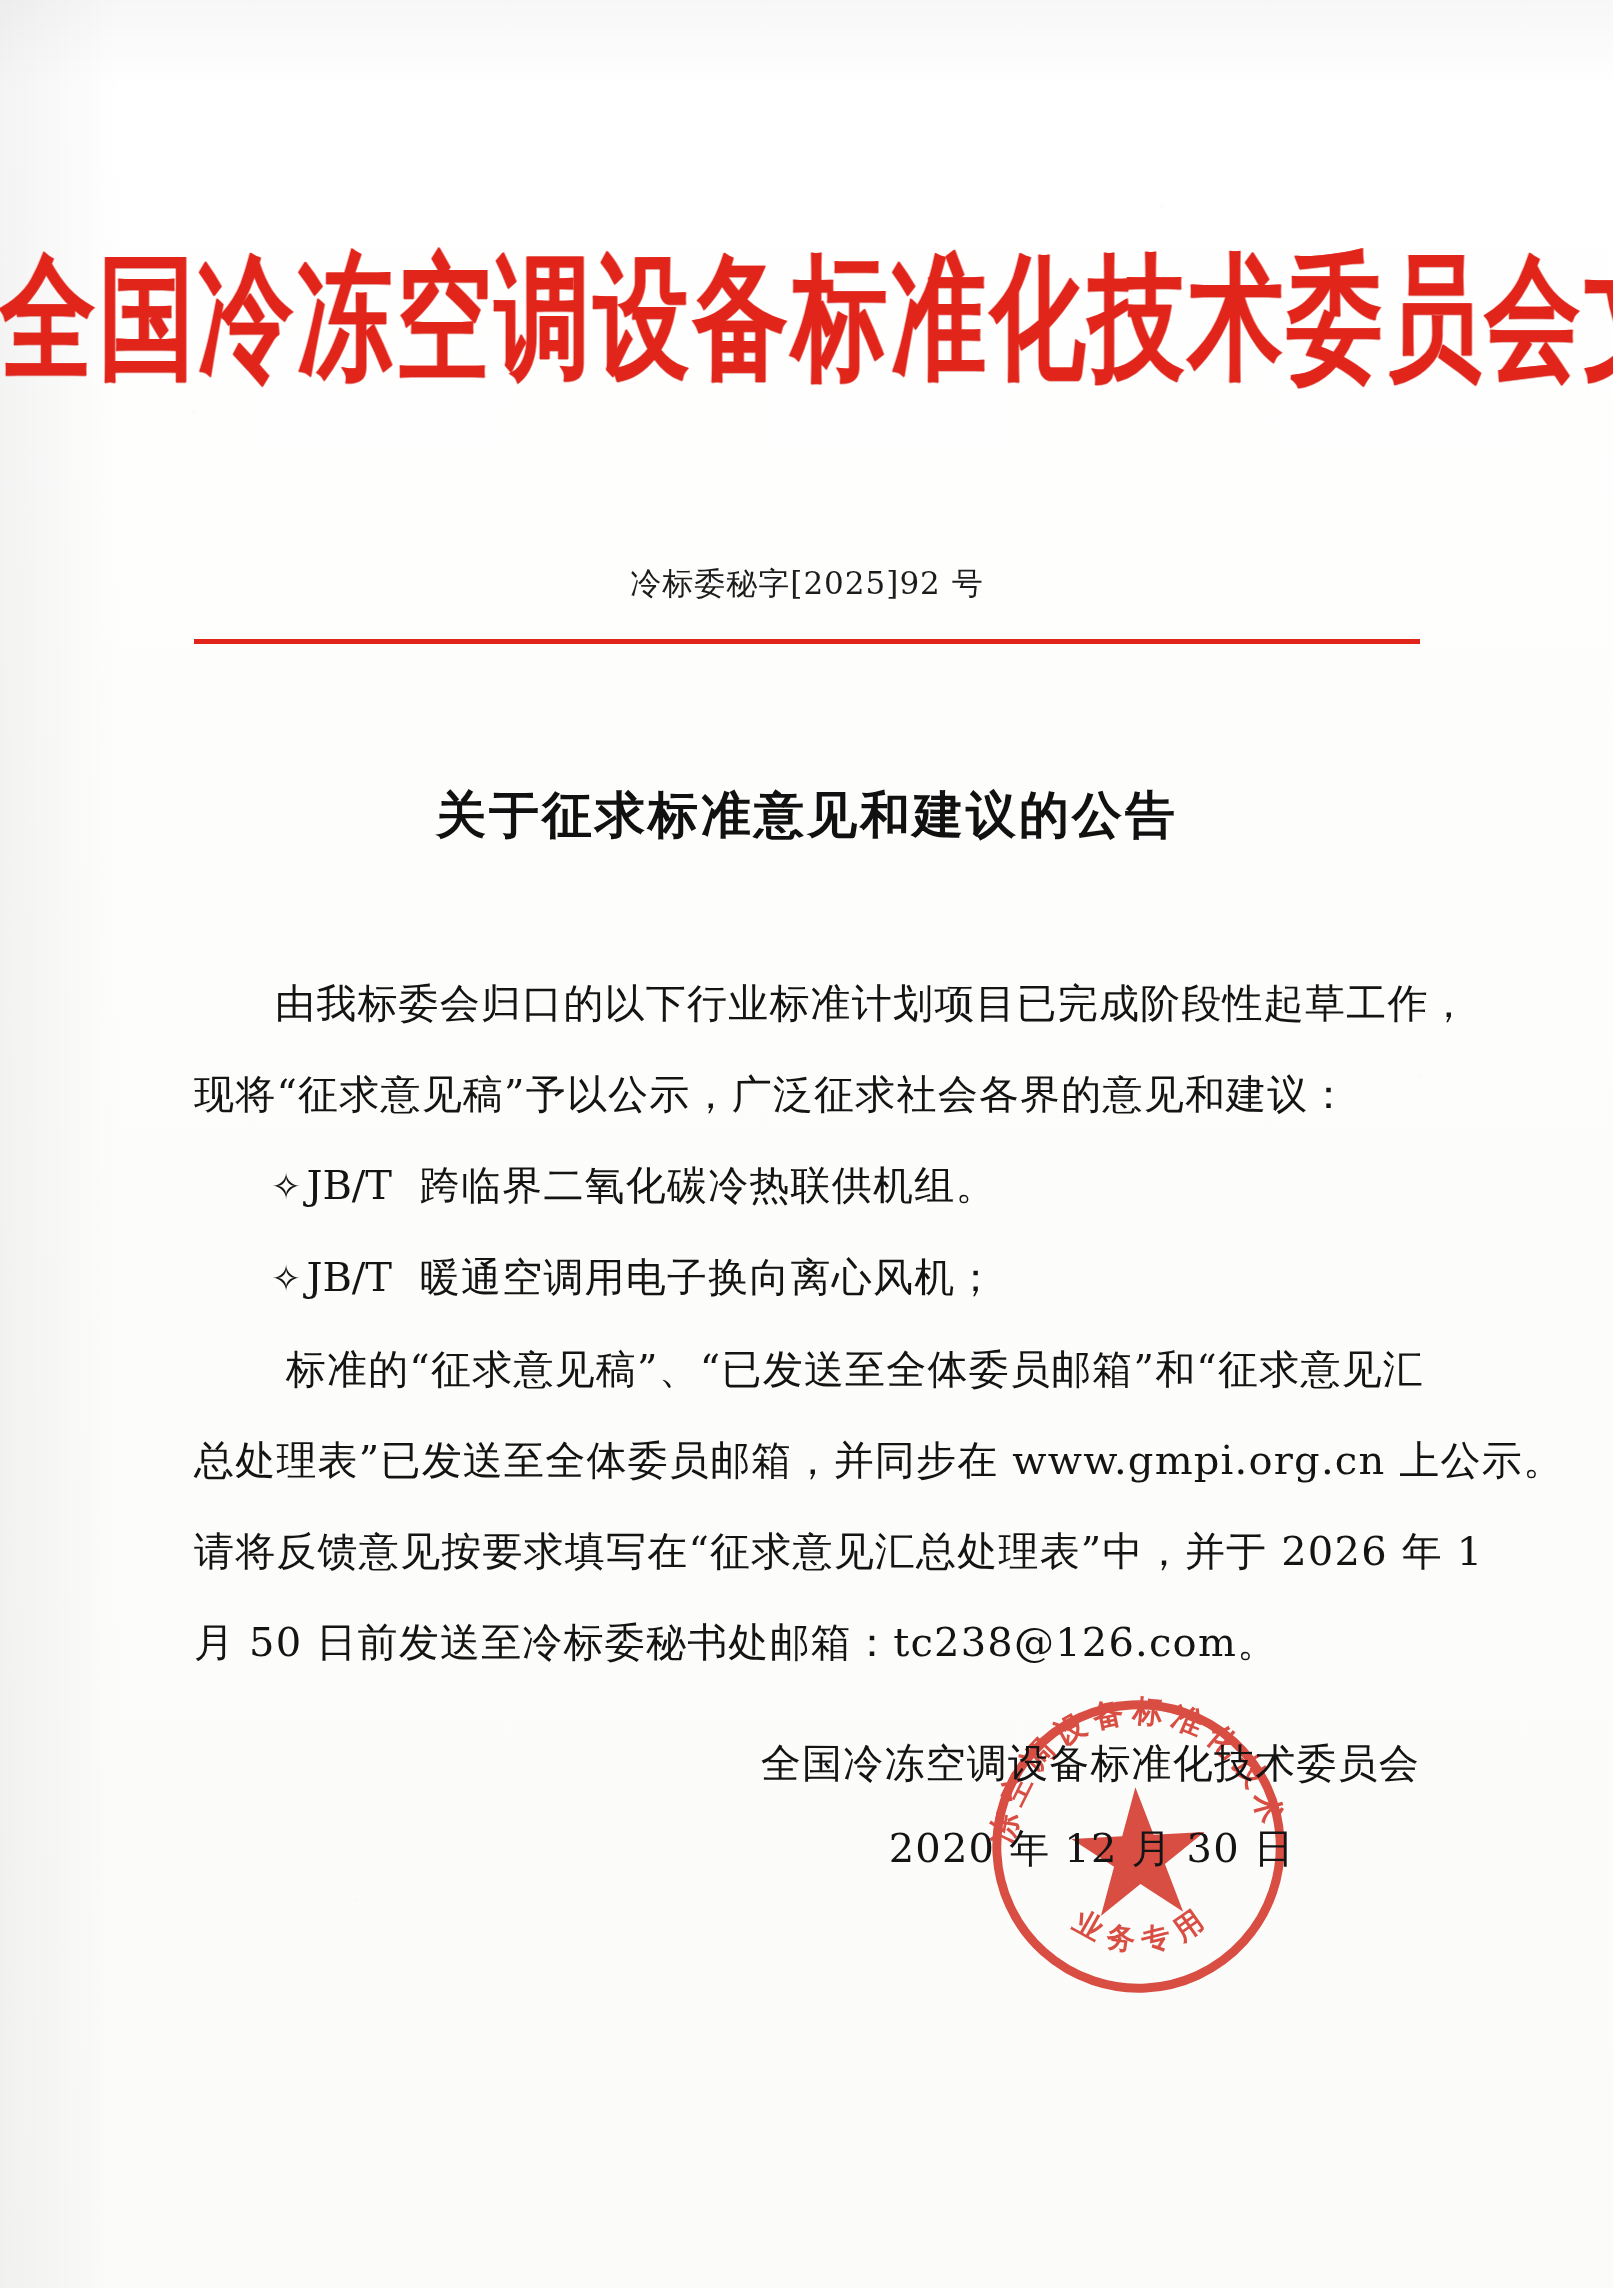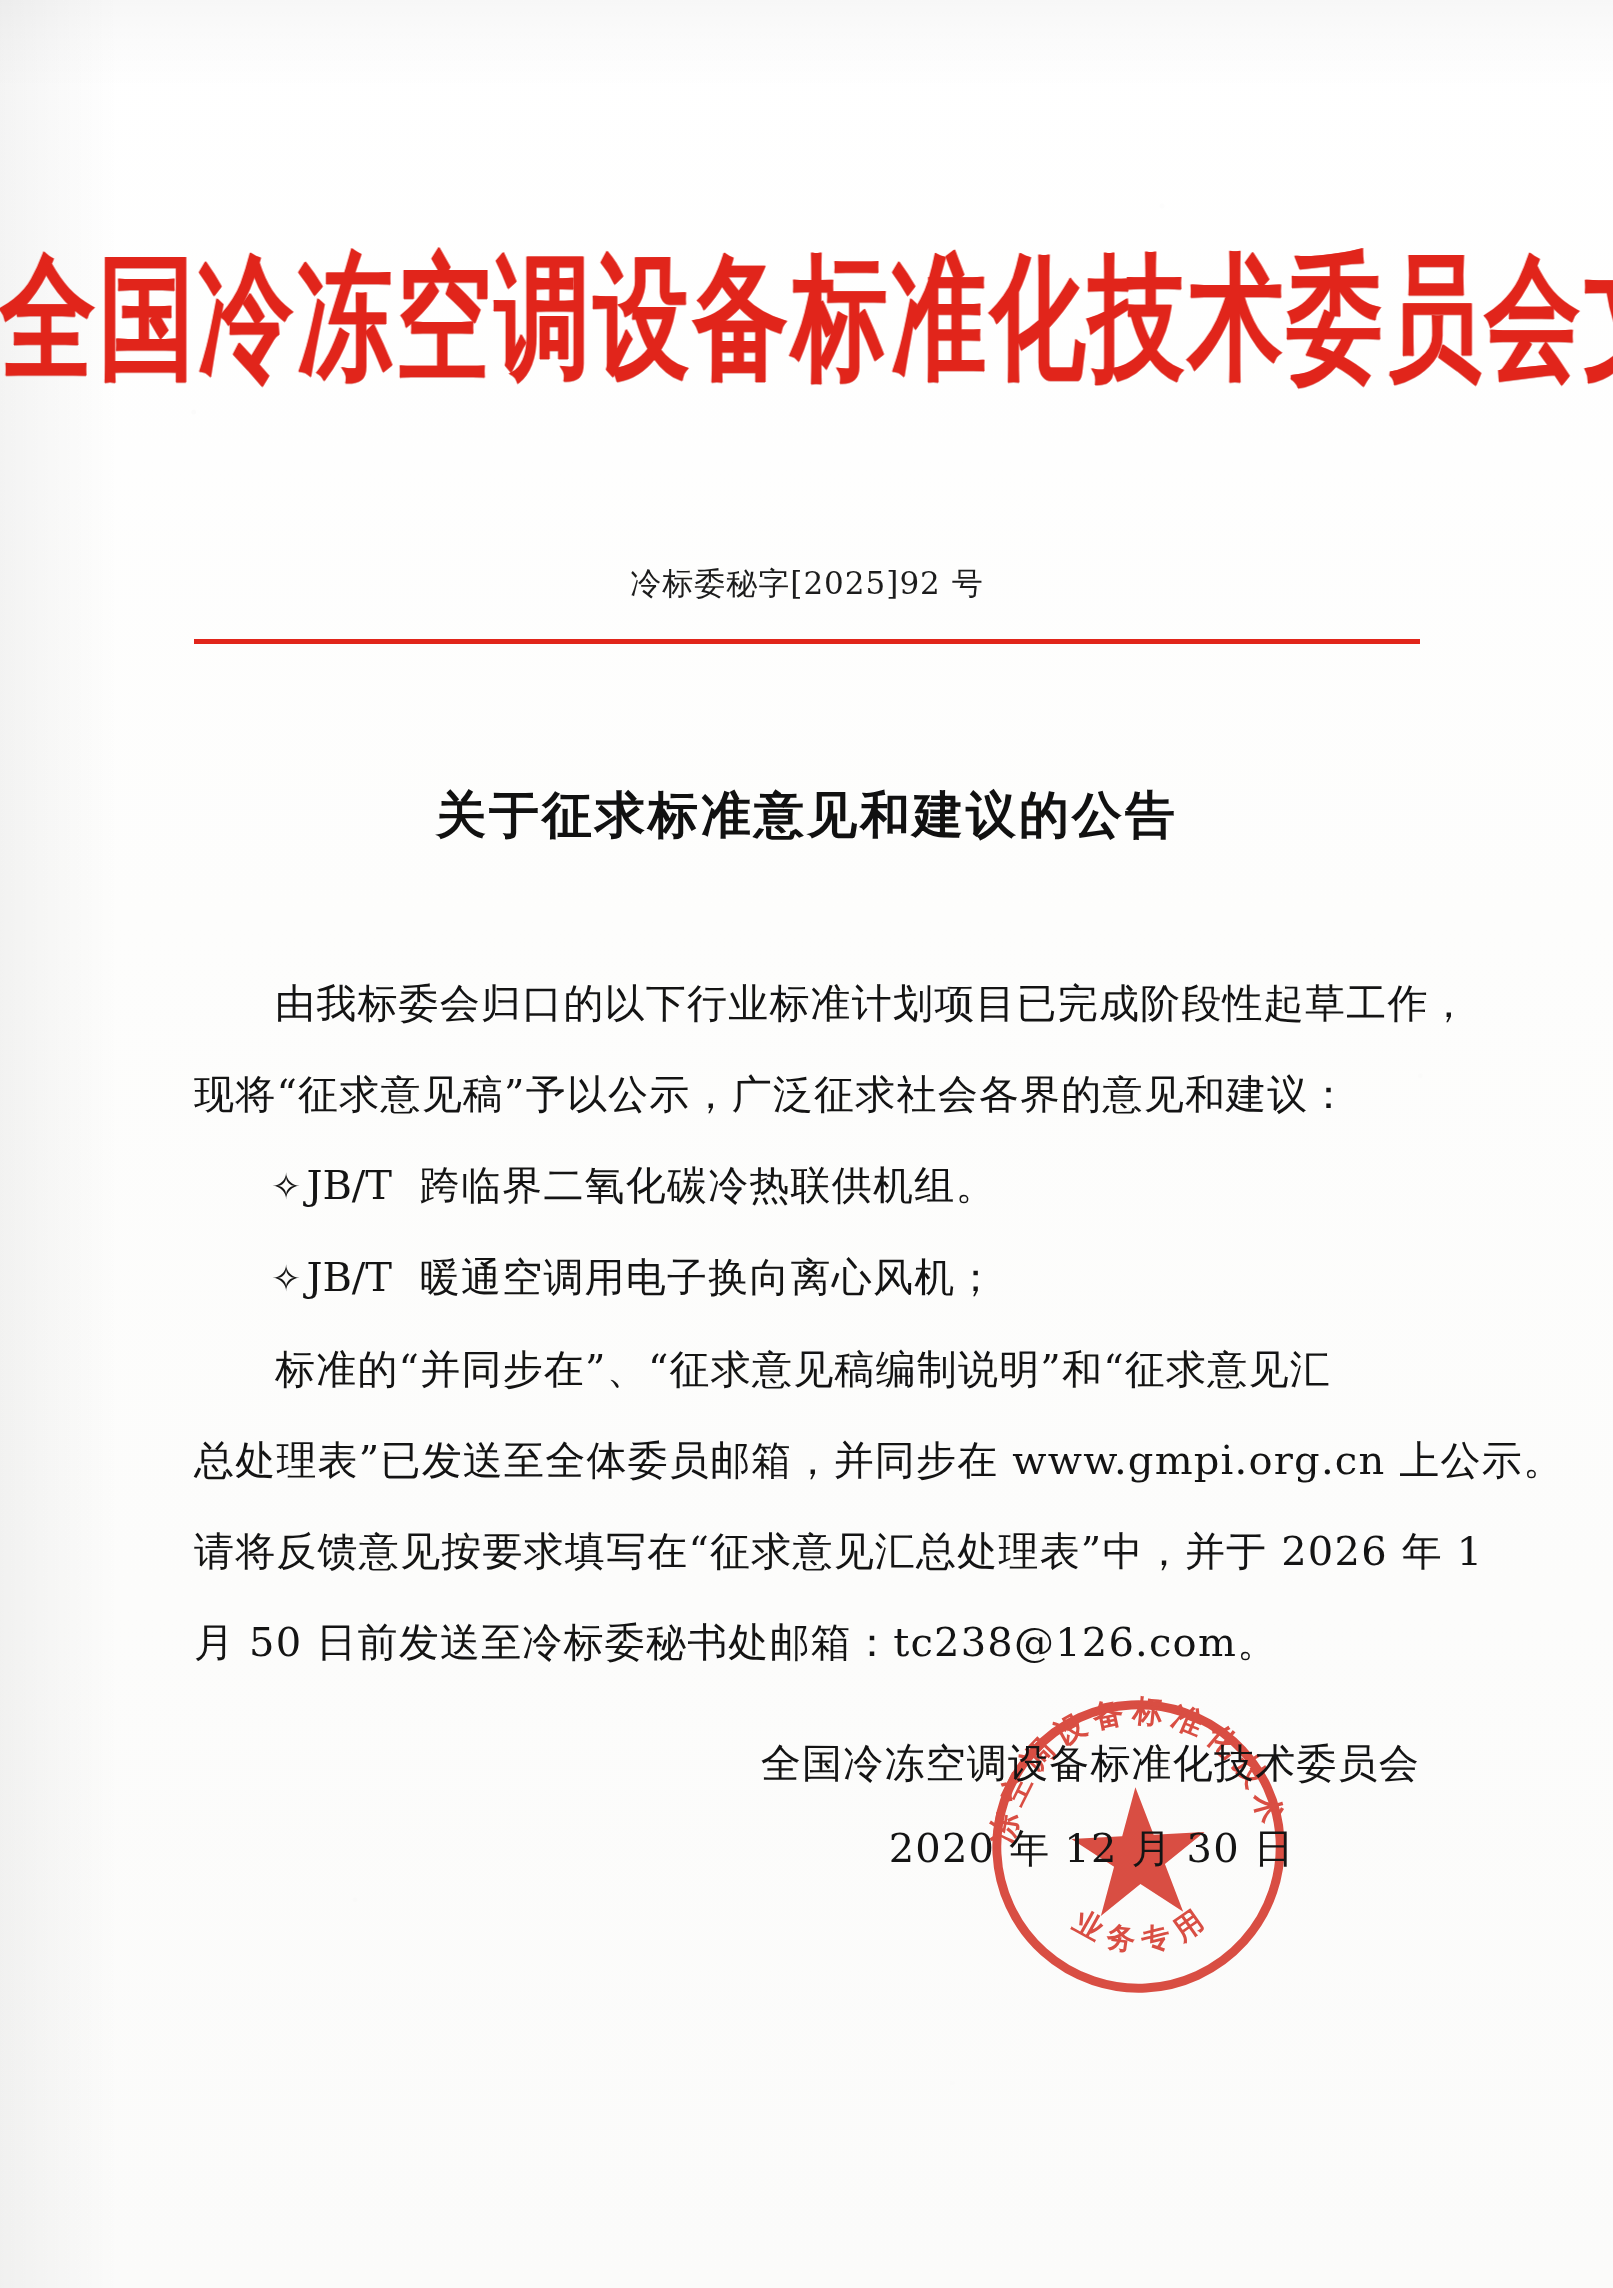--- a/index.html
+++ b/index.html
@@ -108,21 +108,21 @@
     position: absolute;
     left: 194px;
     top: 958px;
     width: 1230px;
     font-size: 40px;
     line-height: 91px;
     color: #141414;
     letter-spacing: 1.2px;
   }
   .body-line { white-space: nowrap; }
-  .body-line.indent { padding-left: 81px; }
+  .body-line.indent { padding-left: 81px; text-align: right; }
   .body-line.item { padding-left: 77px; }
   .latin { font-family: "DejaVu Serif", "Liberation Serif", serif; letter-spacing: 0; }
   .diamond-bullet {
     font-family: "DejaVu Sans", sans-serif;
     font-size: 36px;
     padding-right: 4px;
   }
 
   
   .signature {
@@ -175,21 +175,21 @@
     <div class="body-line">现将“征求意见稿”予以公示，广泛征求社会各界的意见和建议：</div>
 
     <div class="body-line item">
       <span class="diamond-bullet">✧</span><span class="latin">JB/T</span>&nbsp;&nbsp;<span>跨临界二氧化碳冷热联供机组。</span>
     </div>
 
     <div class="body-line item">
       <span class="diamond-bullet">✧</span><span class="latin">JB/T</span>&nbsp;&nbsp;<span>暖通空调用电子换向离心风机；</span>
     </div>
 
-    <div class="body-line indent">标准的“并同步在”、“征求意见稿编制说明”和“征求意见汇</div>
+    <div class="body-line indent">标准的“征求意见稿”、“已发送至全体委员邮箱”和“征求意见汇</div>
     <div class="body-line">总处理表”已发送至全体委员邮箱，并同步在 www.gmpi.org.cn 上公示。</div>
     <div class="body-line">请将反馈意见按要求填写在“征求意见汇总处理表”中，并于 2026 年 1</div>
     <div class="body-line">月 50 日前发送至冷标委秘书处邮箱：tc238@126.com。</div>
   </div>
 
   <div class="signature">
     <div>全国冷冻空调设备标准化技术委员会</div>
     <div class="sign-date">2020 年 12 月 30 日</div>
   </div>
 

